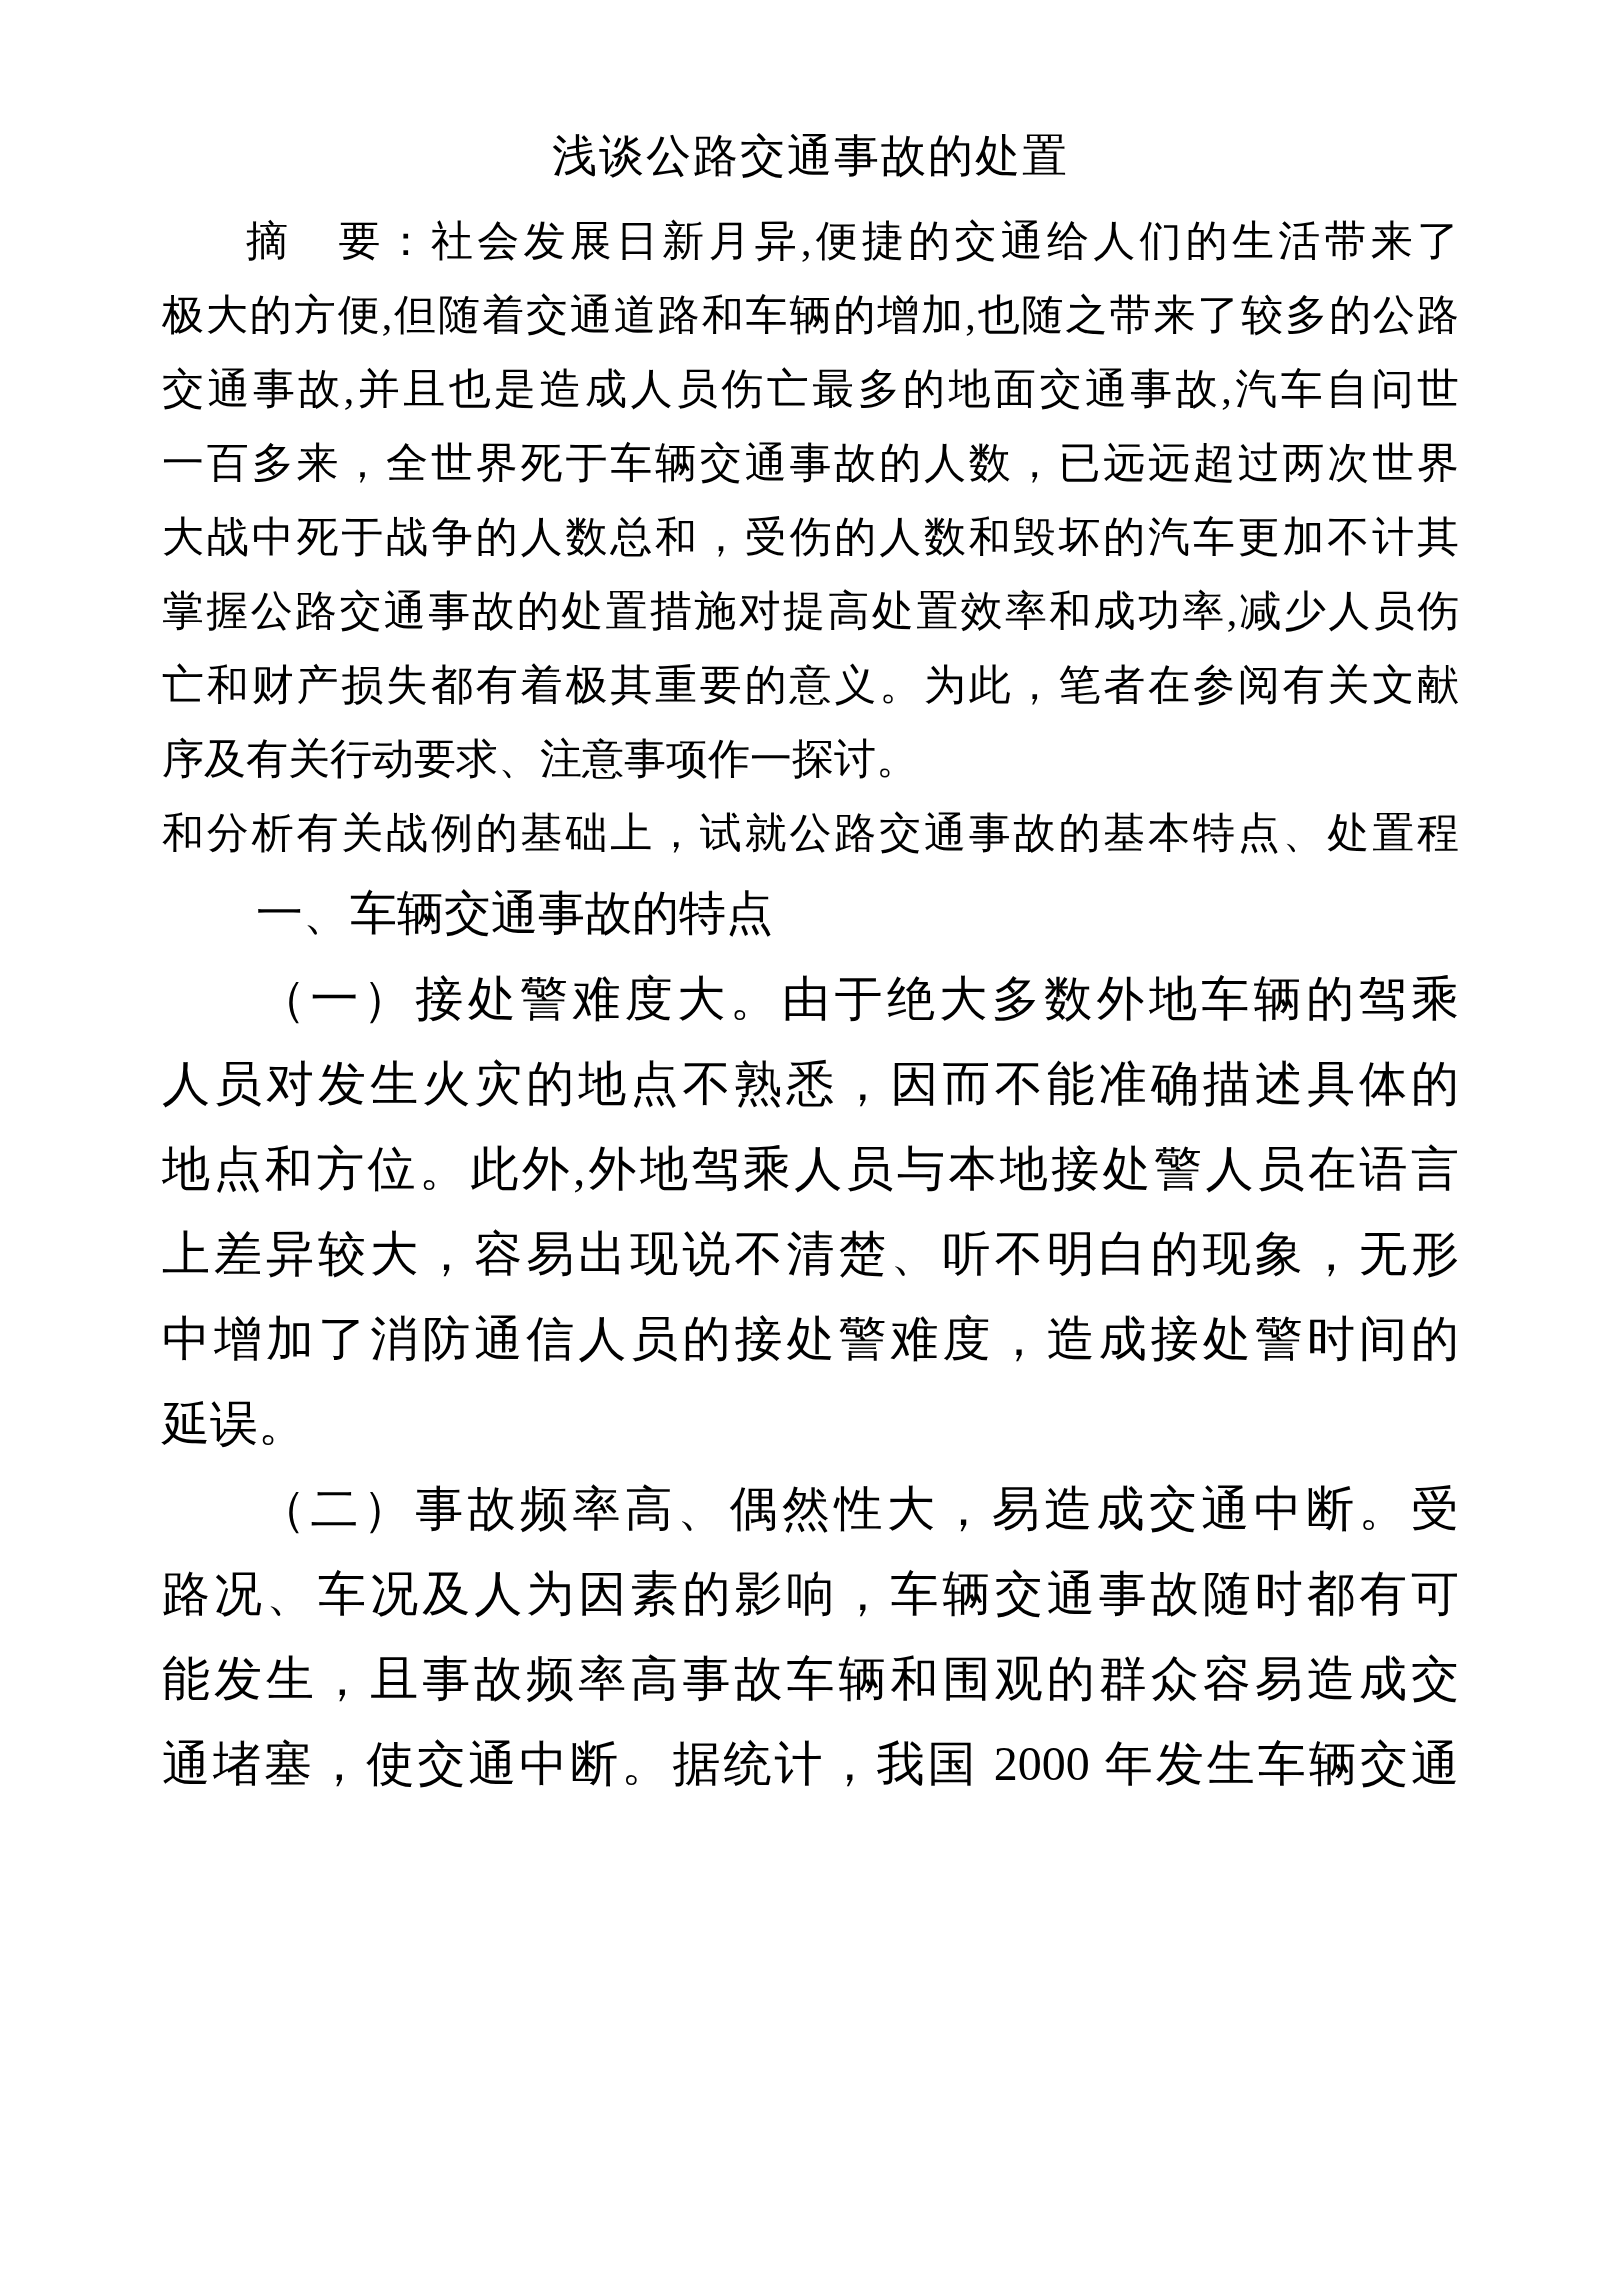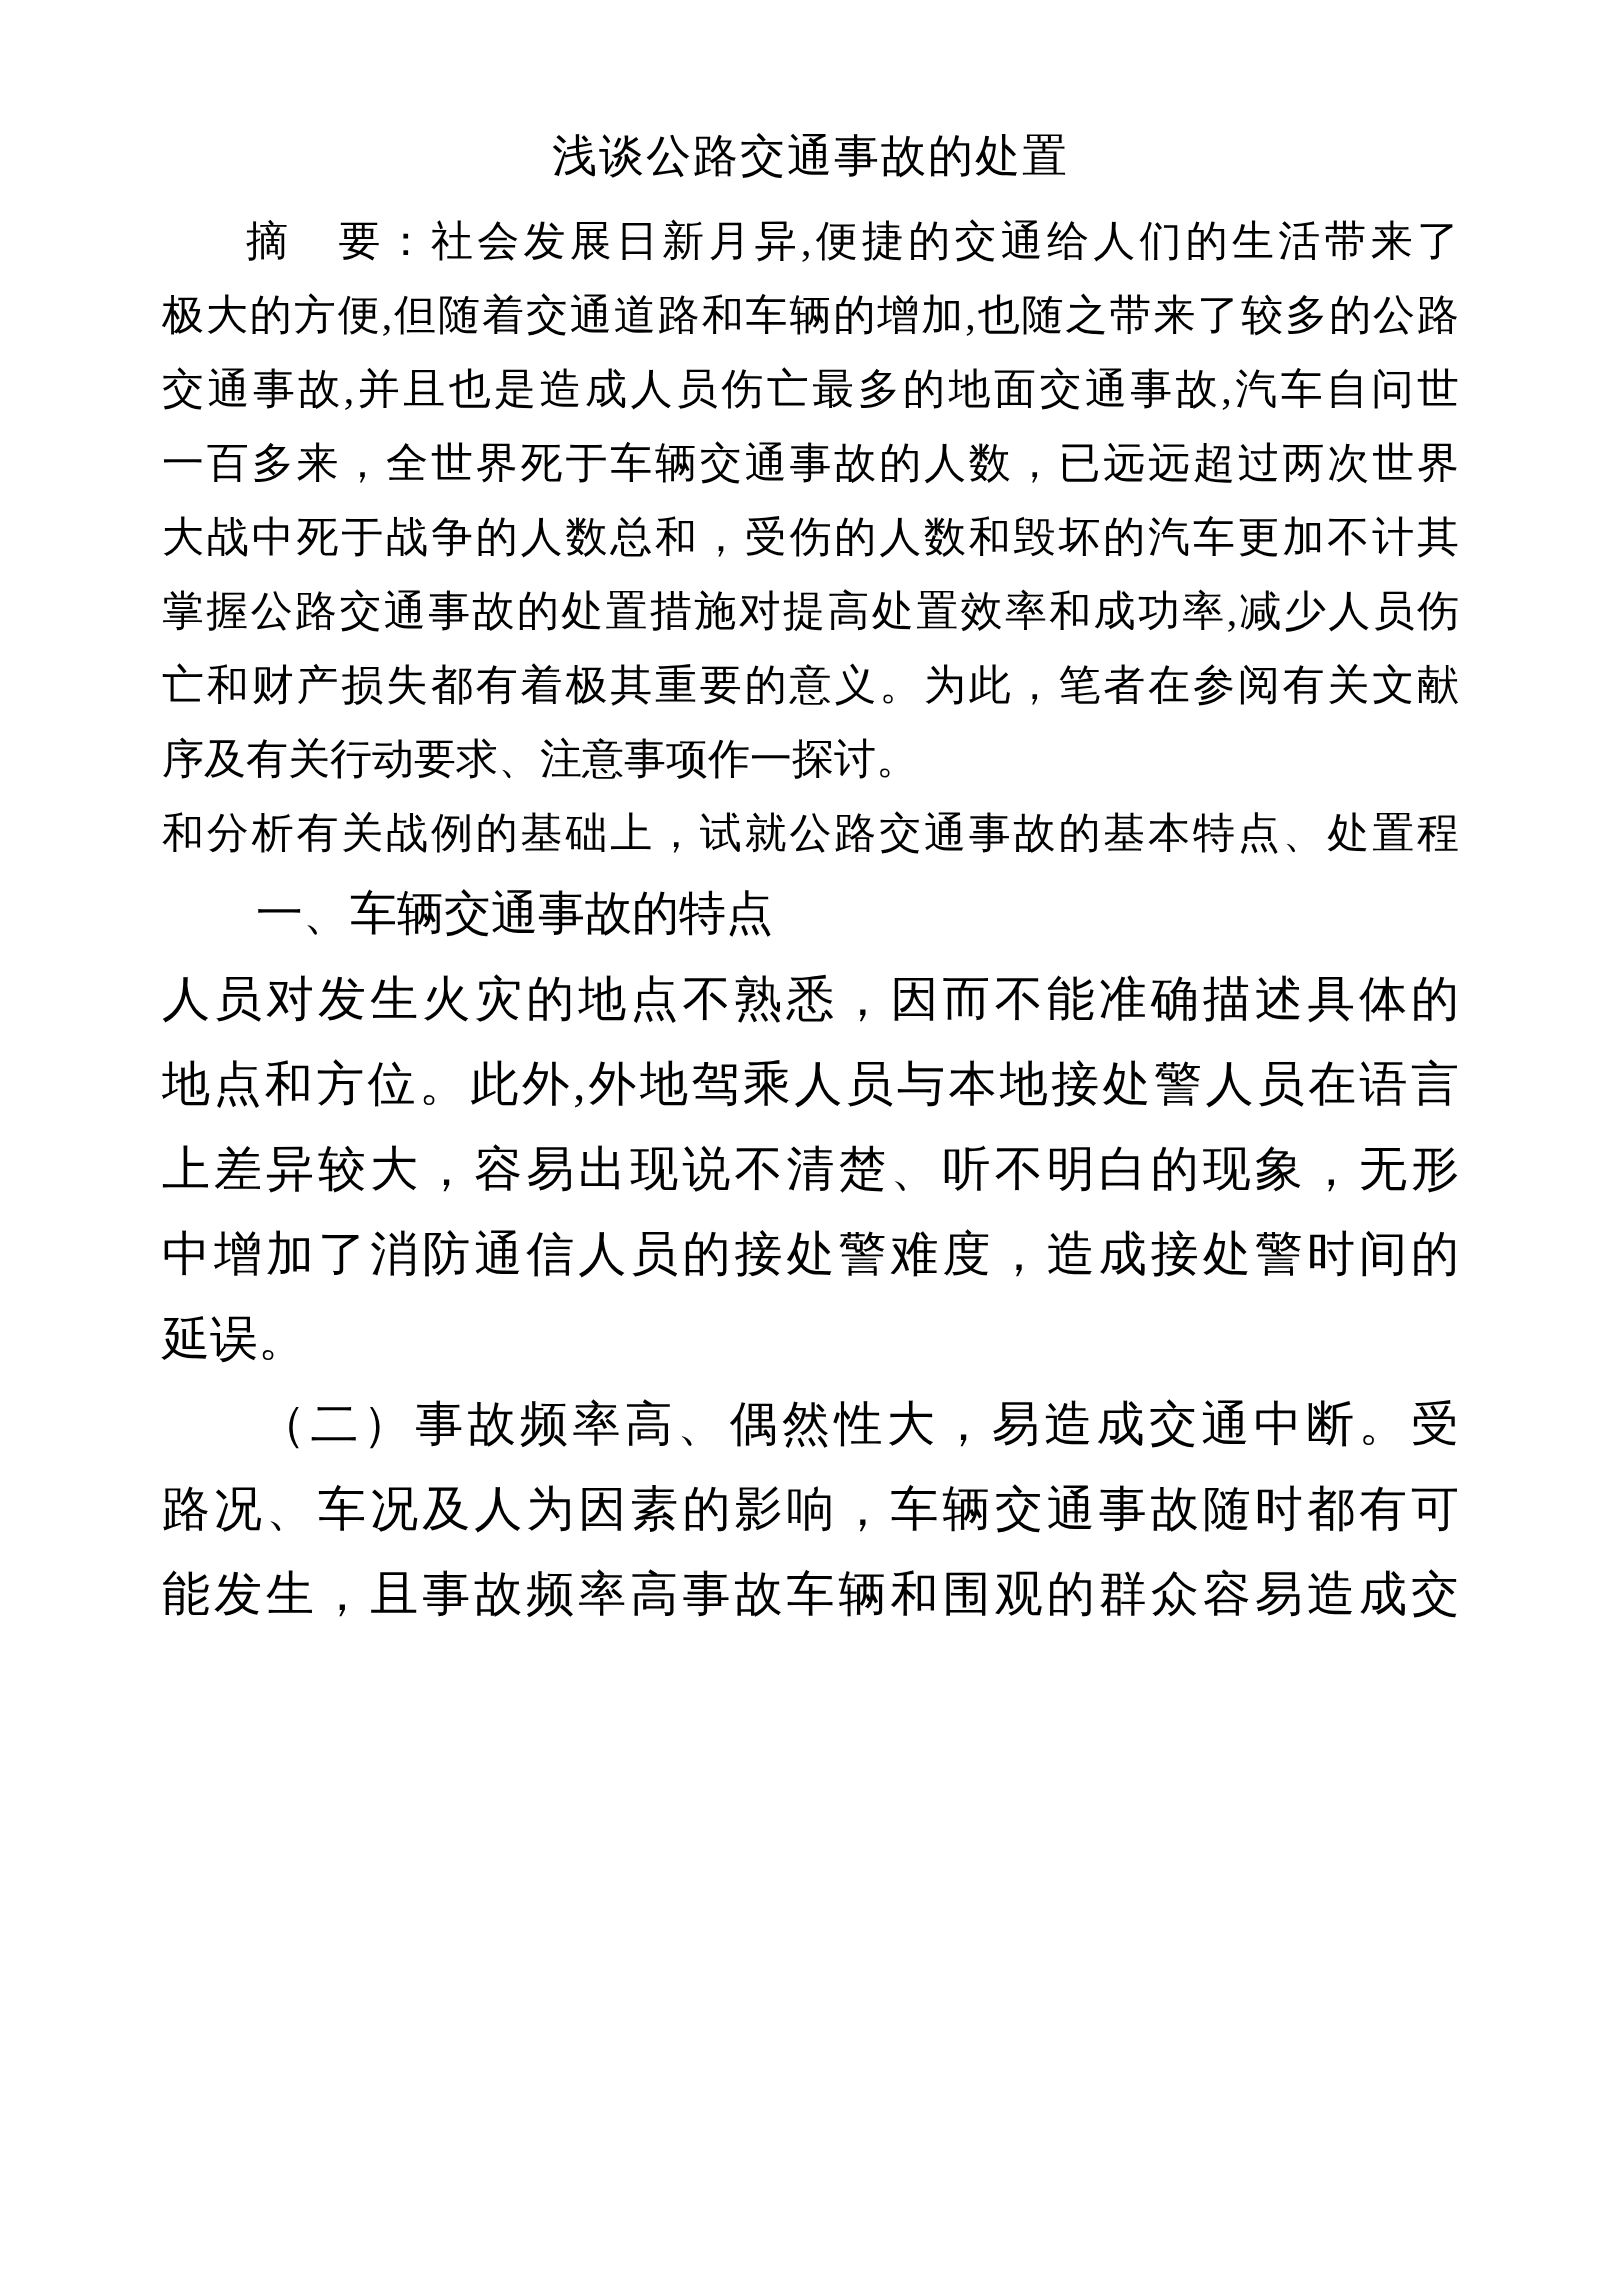--- a/index.html
+++ b/index.html
@@ -70,27 +70,29 @@
     <div class="line">大战中死于战争的人数总和，受伤的人数和毁坏的汽车更加不计其</div>
     <div class="line">掌握公路交通事故的处置措施对提高处置效率和成功率,减少人员伤</div>
     <div class="line">亡和财产损失都有着极其重要的意义。为此，笔者在参阅有关文献</div>
     <div class="line para-end">序及有关行动要求、注意事项作一探讨。</div>
     <div class="line">和分析有关战例的基础上，试就公路交通事故的基本特点、处置程</div>
   </div>
 
   <div class="heading">一、车辆交通事故的特点</div>
 
   <div class="para body-para">
+    <div class="line first">（一）接处警难度大。由于绝大多数外地车辆的驾乘</div>
     <div class="line">人员对发生火灾的地点不熟悉，因而不能准确描述具体的</div>
     <div class="line">地点和方位。此外,外地驾乘人员与本地接处警人员在语言</div>
     <div class="line">上差异较大，容易出现说不清楚、听不明白的现象，无形</div>
     <div class="line">中增加了消防通信人员的接处警难度，造成接处警时间的</div>
     <div class="line para-end">延误。</div>
   </div>
 
   <div class="para body-para">
     <div class="line first">（二）事故频率高、偶然性大，易造成交通中断。受</div>
     <div class="line">路况、车况及人为因素的影响，车辆交通事故随时都有可</div>
     <div class="line">能发生，且事故频率高事故车辆和围观的群众容易造成交</div>
+    <div class="line">通堵塞，使交通中断。据统计，我国 2000 年发生车辆交通</div>
   </div>
 
 </div>
 
 
 </body></html>

